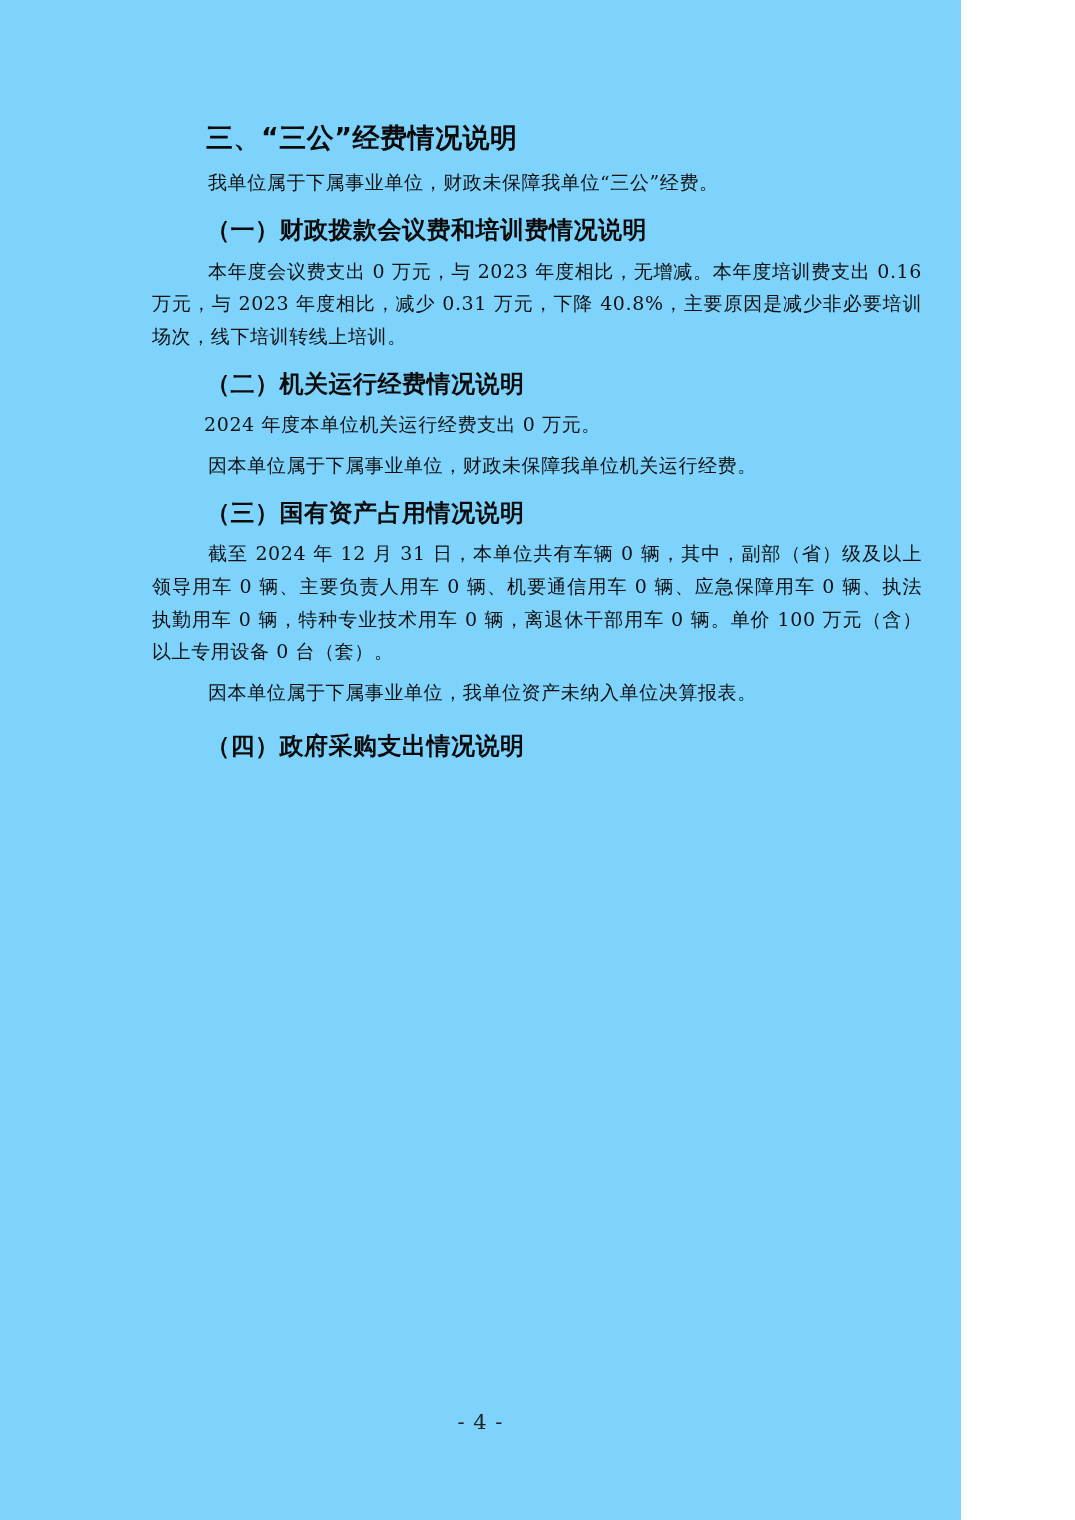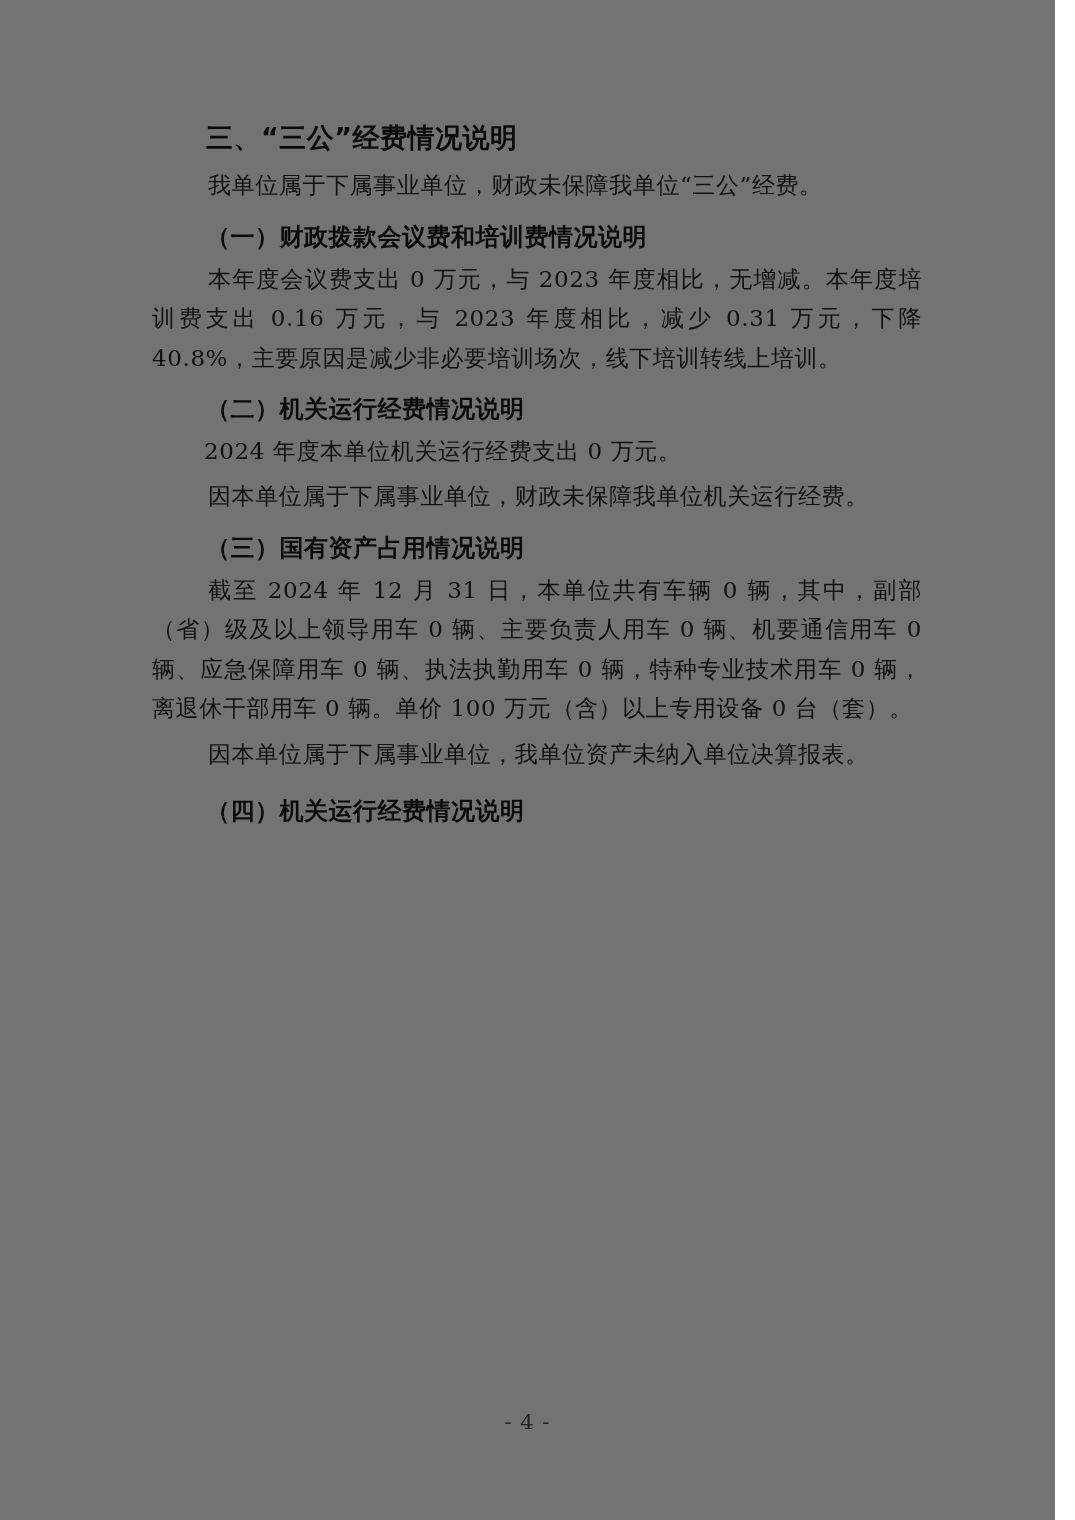--- a/index.html
+++ b/index.html
@@ -1,24 +1,24 @@
 <!DOCTYPE html>
 <html><head>
 <meta charset="utf-8">
 <style>
   html, body {
     margin: 0;
     padding: 0;
     background: #ffffff;
   }
   .page {
-    width: 1055px;
+    width: 961px;
     height: 1520px;
     position: relative;
-    background: #737373;
+    background: #7dd3fc;
     box-sizing: border-box;
     font-family: "DejaVu Serif", serif;
     color: #111111;
     overflow: hidden;
     text-decoration: underline;
   }
   .content {
     position: absolute;
     left: 152px;
     top: 120px;
@@ -38,24 +38,24 @@
     font-family: "DejaVu Serif", serif;
     font-weight: bold;
     font-size: 24px;
     line-height: 1.4;
     letter-spacing: 0.5px;
     margin: 0 0 6px 0;
     text-indent: 54px;
     color: #0b0b0b;
   }
   .para {
-    font-size: 23px;
+    font-size: 19px;
     line-height: 1.72;
     letter-spacing: 0.6px;
-    margin: 0 0 6px 0;
+    margin: 8px 0 6px 0;
     text-indent: 56px;
     text-align: justify;
     text-justify: inter-ideograph;
     color: #111111;
   }
   .para.noindent {
     text-indent: 52px;
   }
   .spacer-sm { height: 8px; }
   .spacer-md { height: 14px; }
@@ -99,18 +99,18 @@
     <div class="spacer-sm"></div>
 
     <h3 class="subheading">（三）国有资产占用情况说明</h3>
 
     <p class="para">截至 2024 年 12 月 31 日，本单位共有车辆 0 辆，其中，副部（省）级及以上领导用车 0 辆、主要负责人用车 0 辆、机要通信用车 0 辆、应急保障用车 0 辆、执法执勤用车 0 辆，特种专业技术用车 0 辆，离退休干部用车 0 辆。单价 100 万元（含）以上专用设备 0 台（套）。</p>
 
     <p class="para">因本单位属于下属事业单位，我单位资产未纳入单位决算报表。</p>
 
     <div class="spacer-md"></div>
 
-    <h3 class="subheading">（四）机关运行经费情况说明</h3>
+    <h3 class="subheading">（四）政府采购支出情况说明</h3>
 
   </div>
 
   <div class="footer">- 4 -</div>
 </div>
 
 </body></html>

